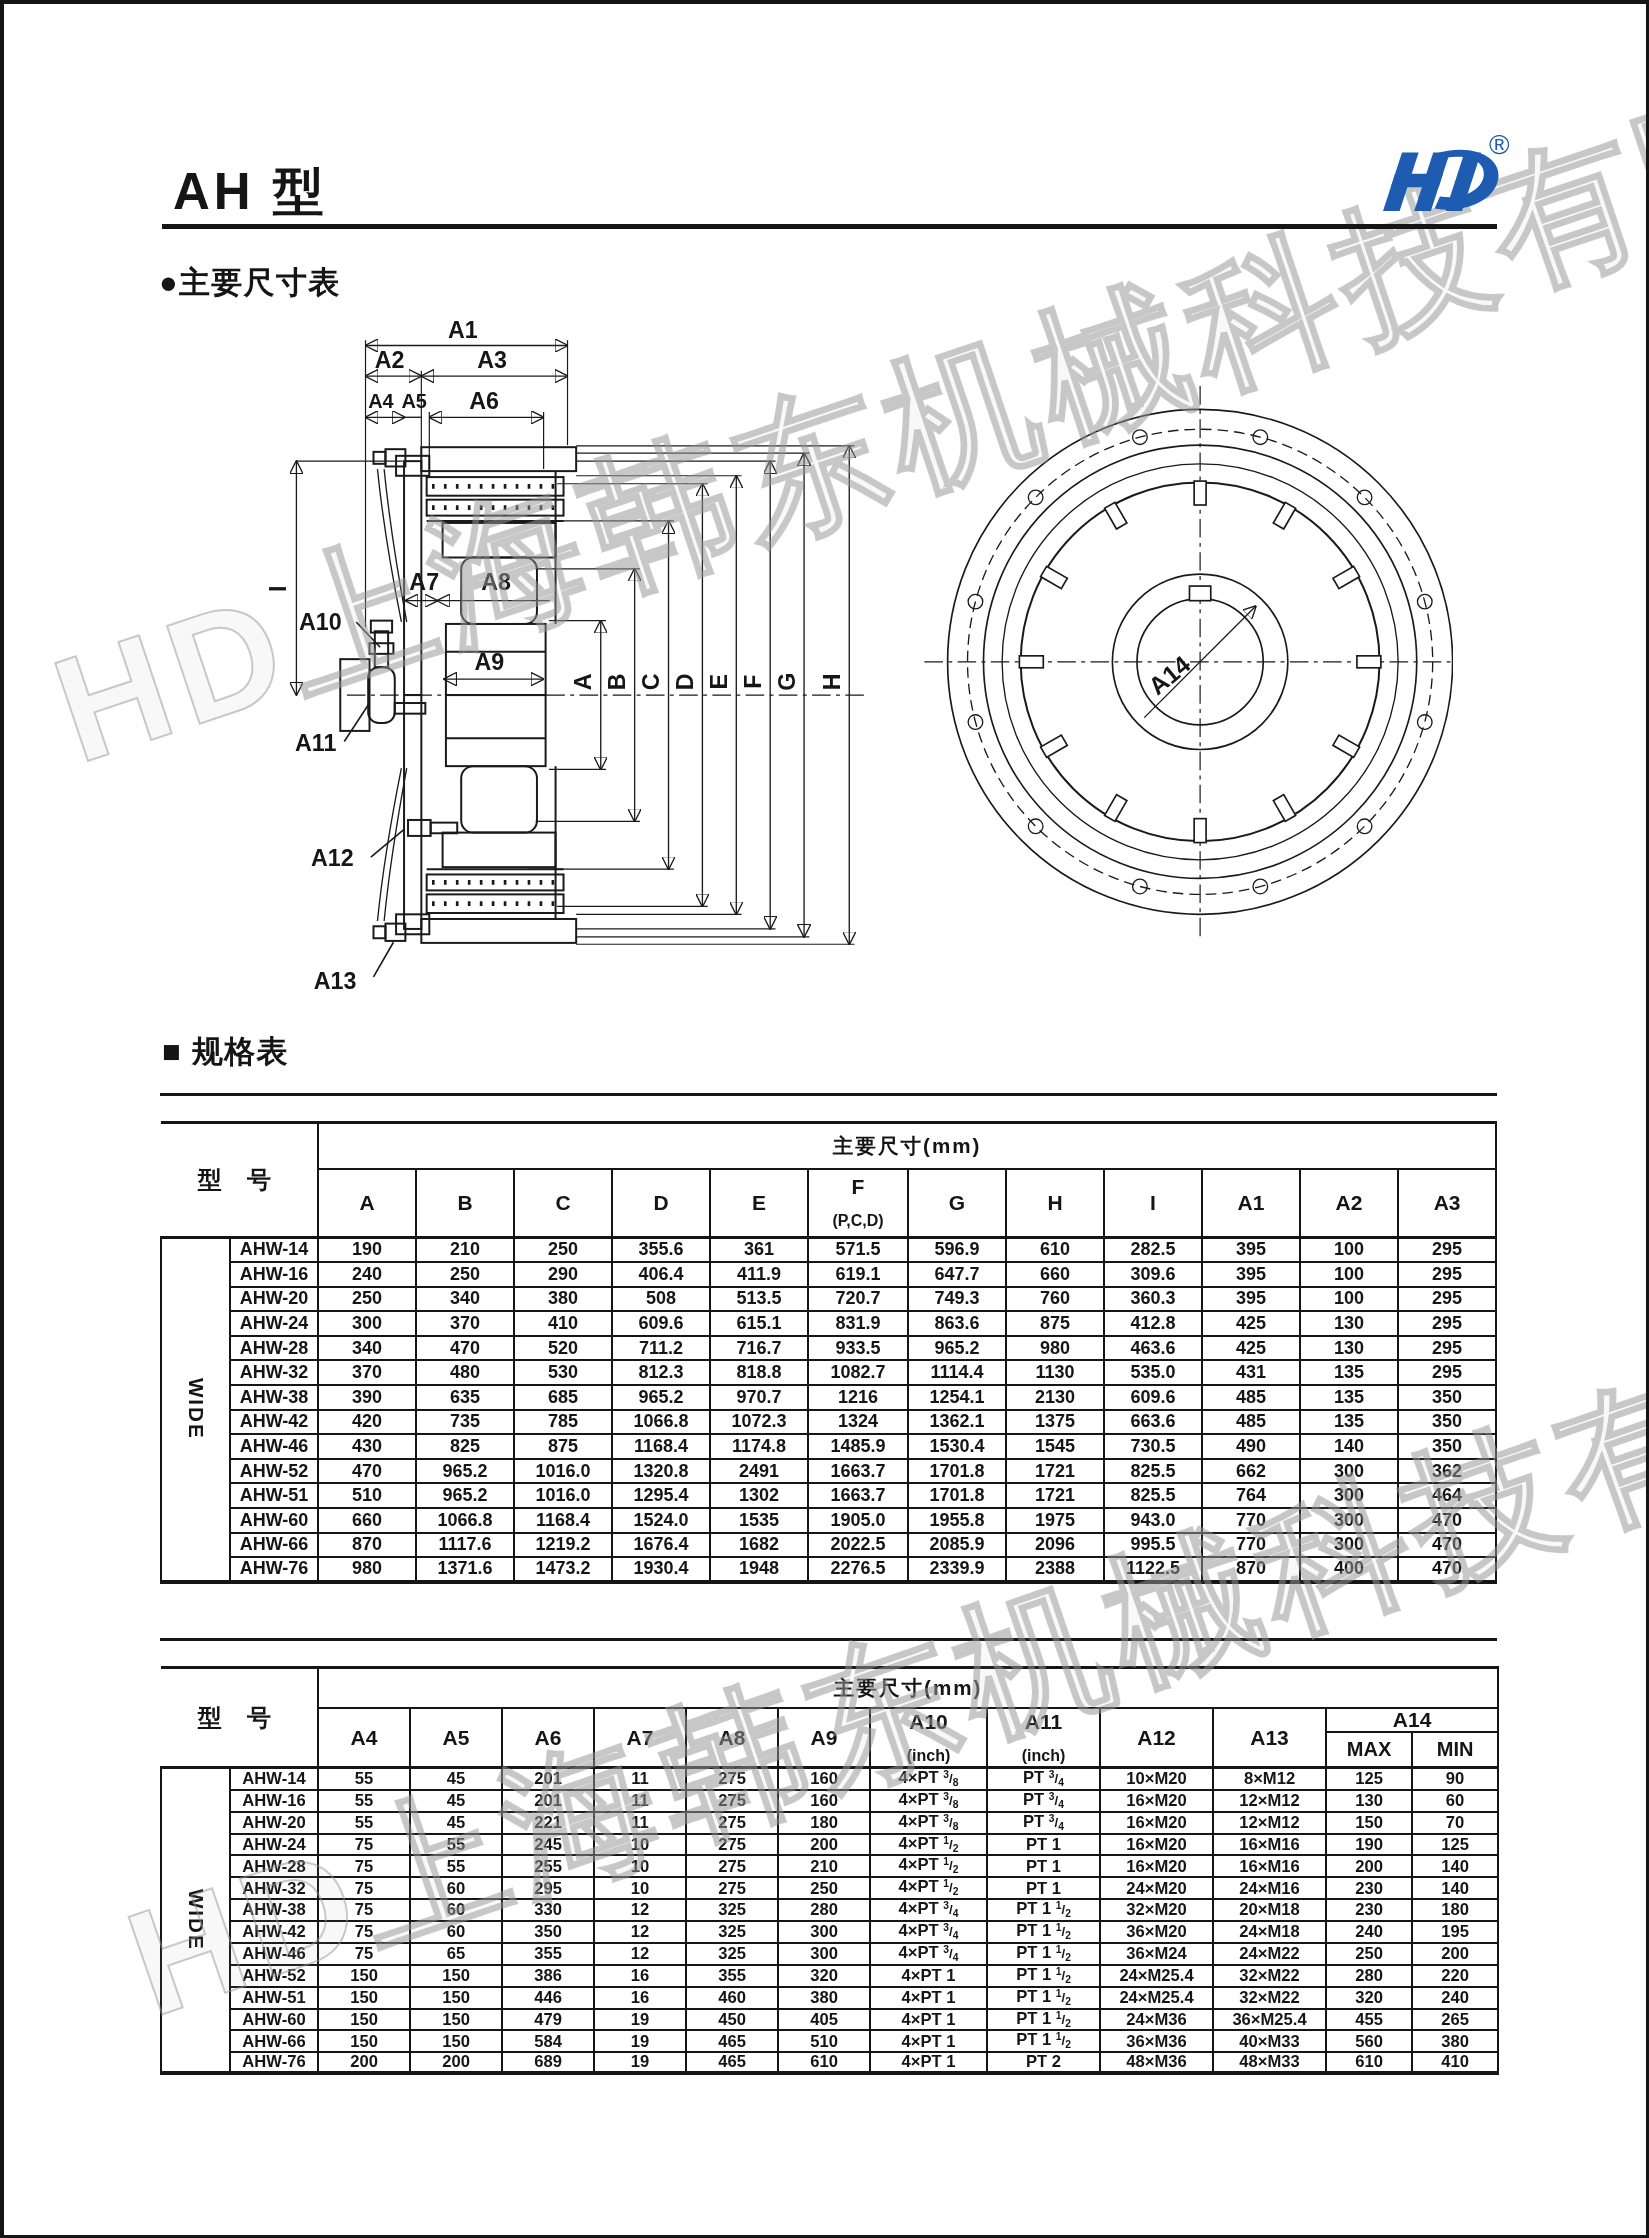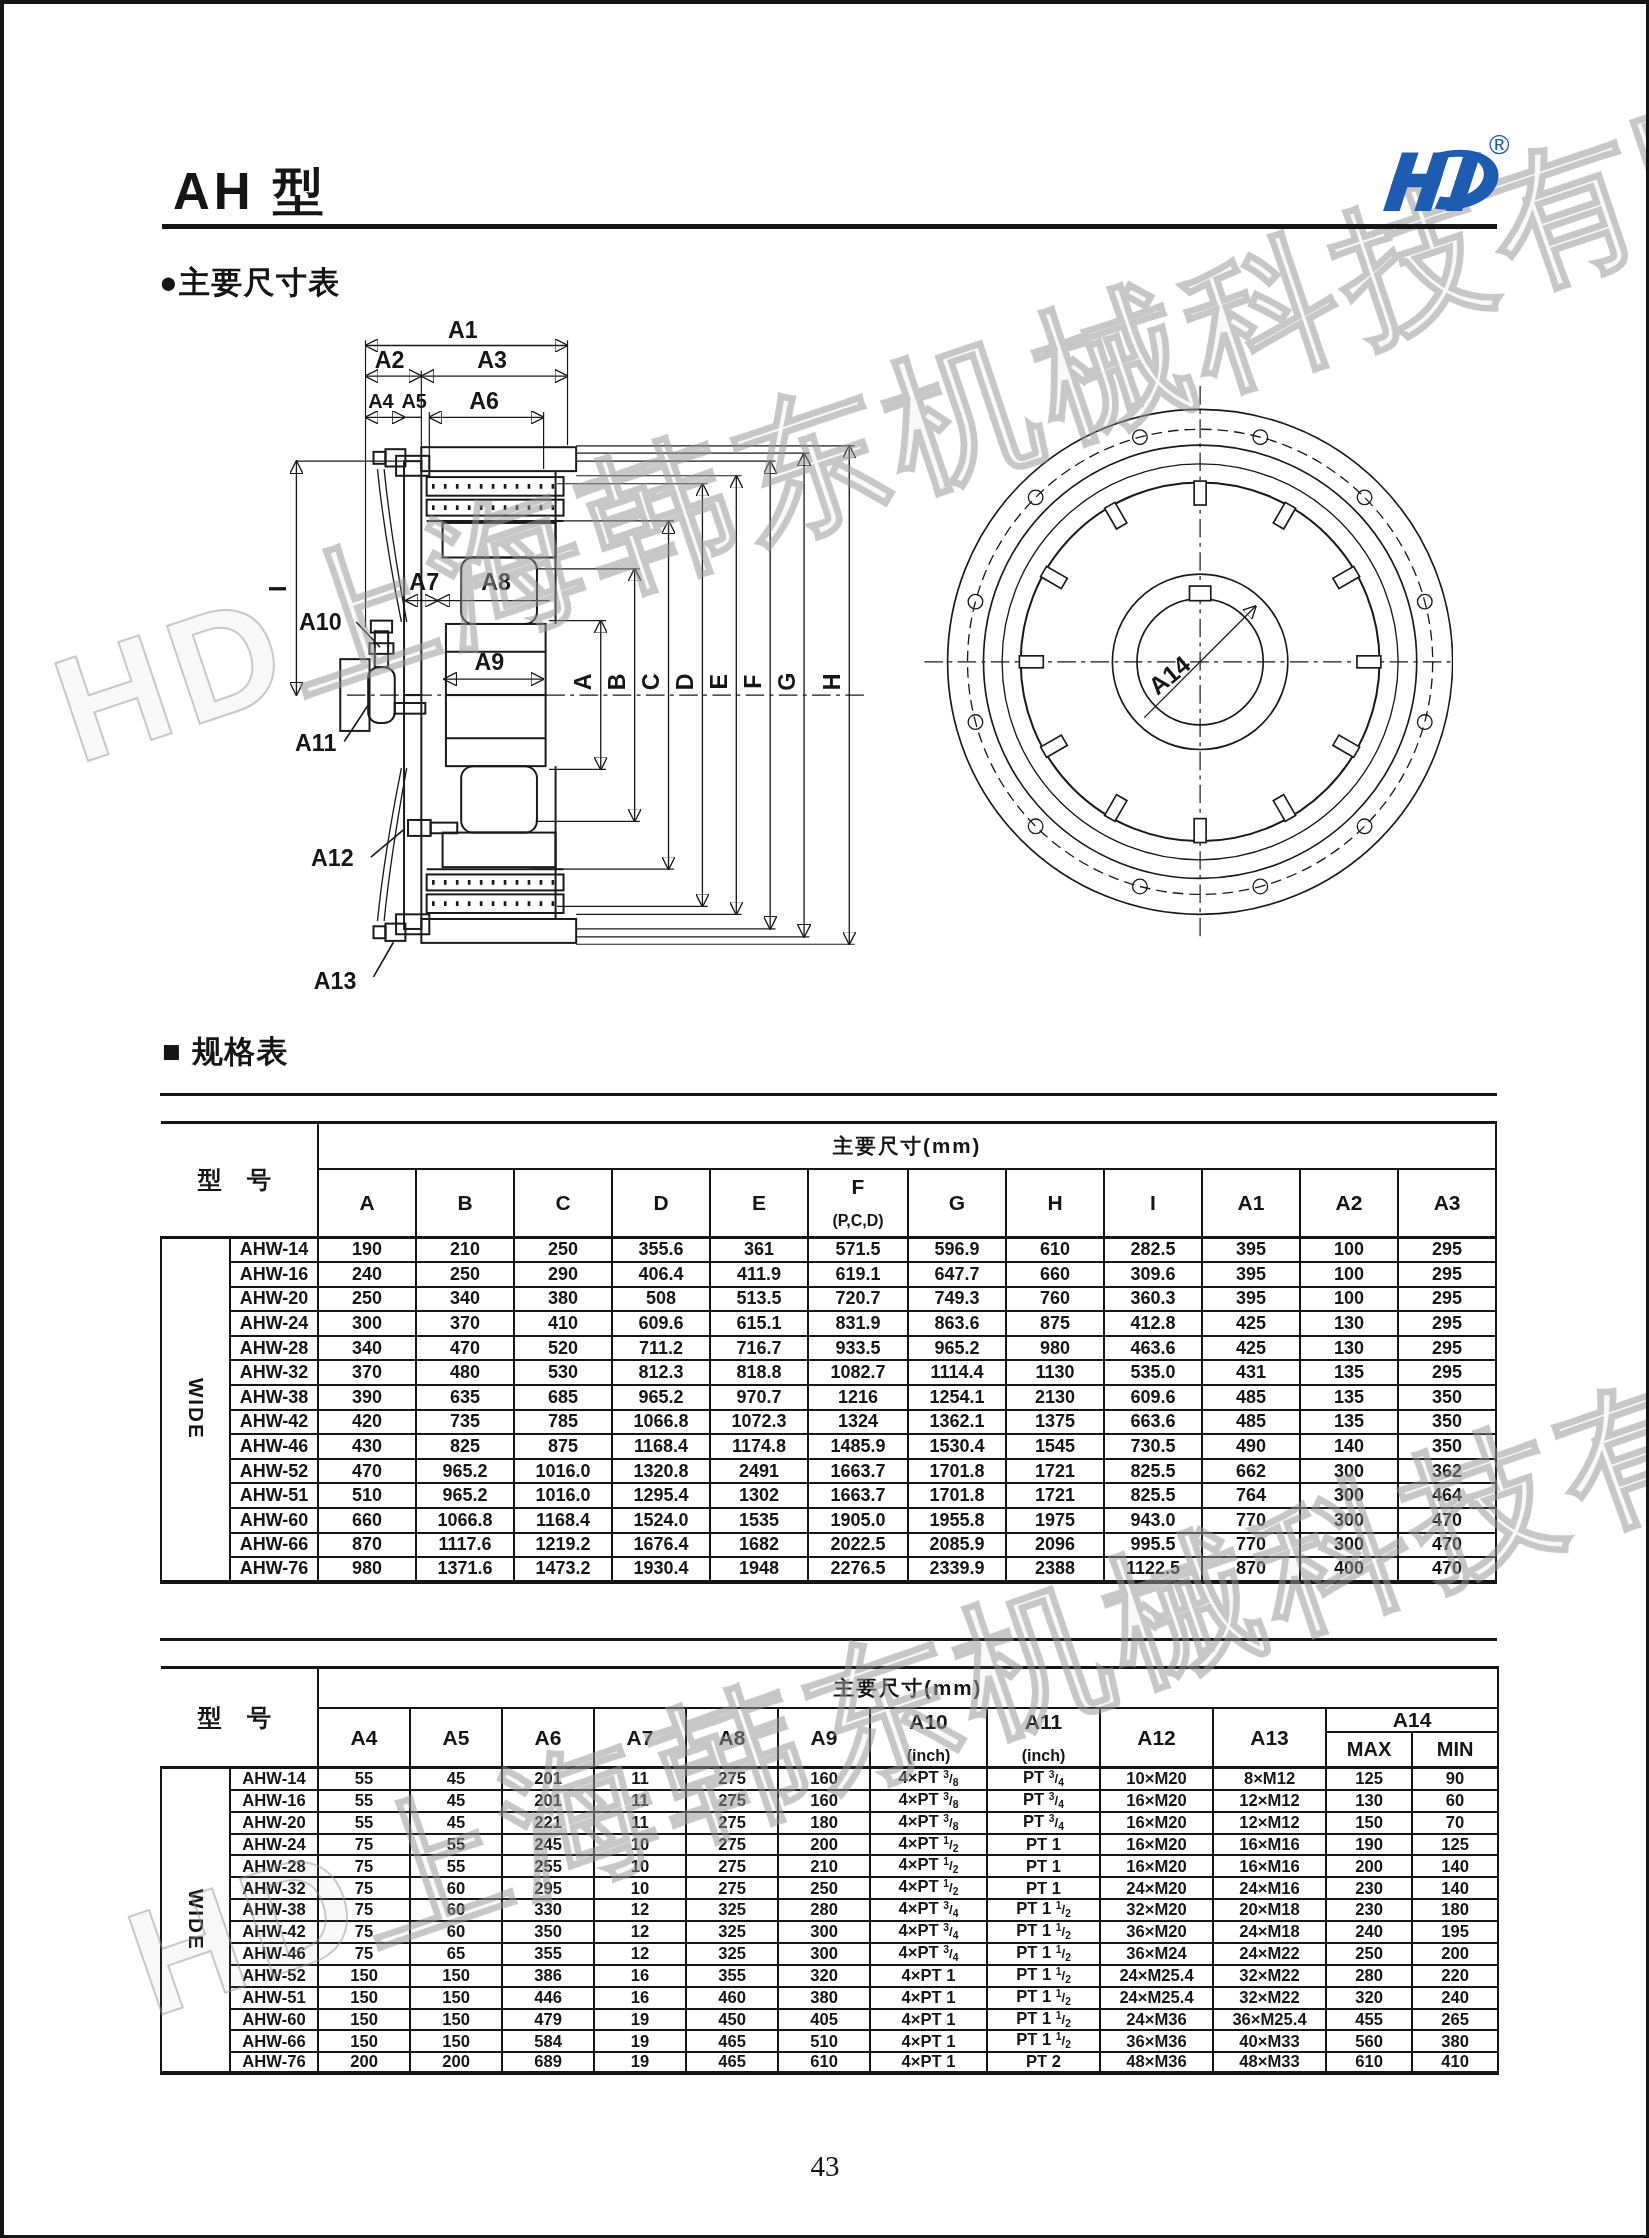--- a/index.html
+++ b/index.html
@@ -761,15 +761,14 @@
             <td class="val">PT 2</td>
             <td class="val">48×M36</td>
             <td class="val">48×M33</td>
             <td class="val">610</td>
             <td class="val">410</td>
           </tr>
         </tbody>
       </table>
   </div>
 
-  <div class="pagenum">43</div>
 </div>
 
 
 </body></html>

